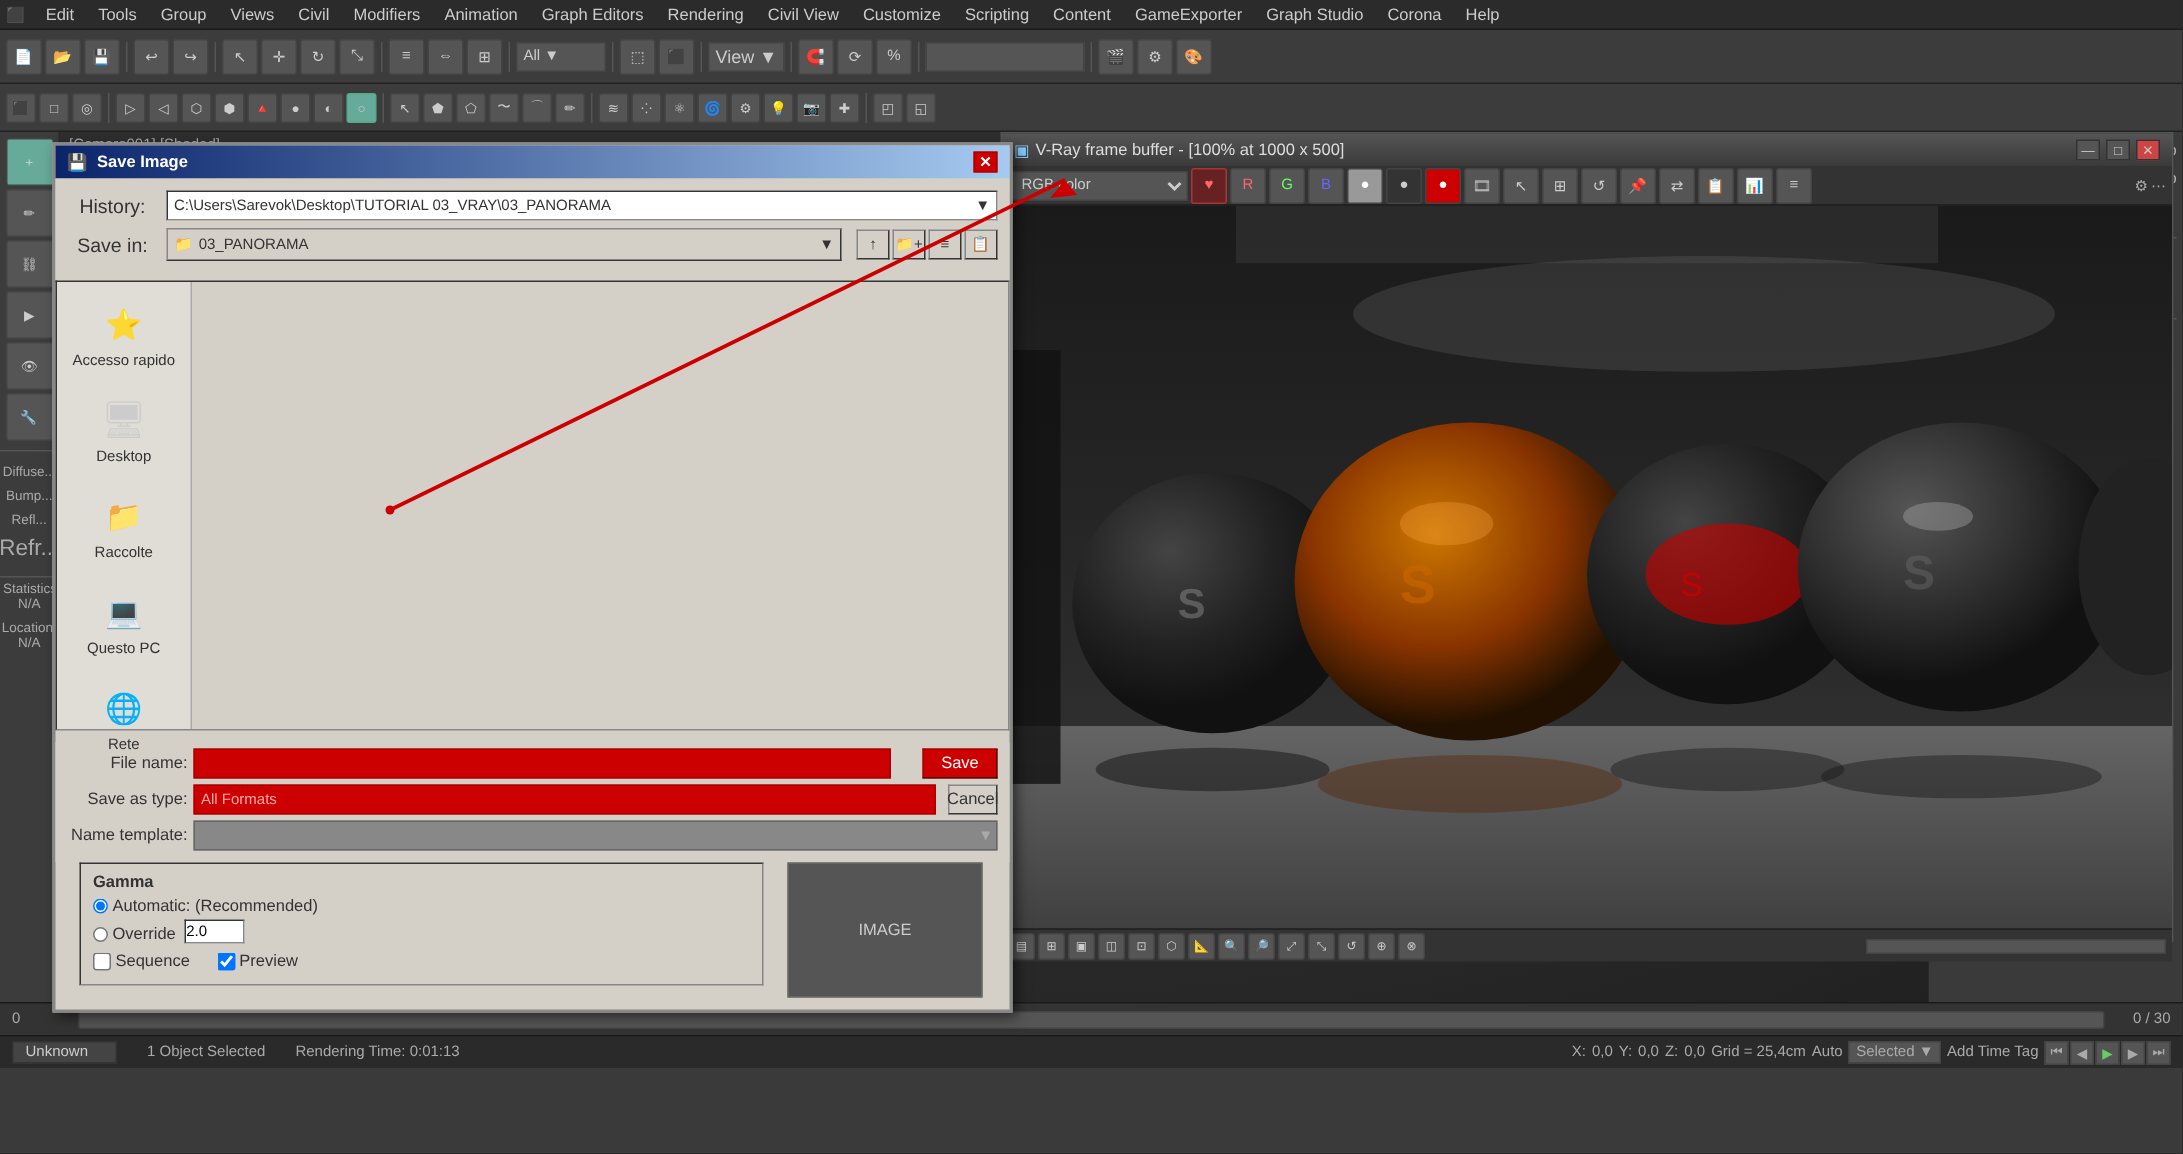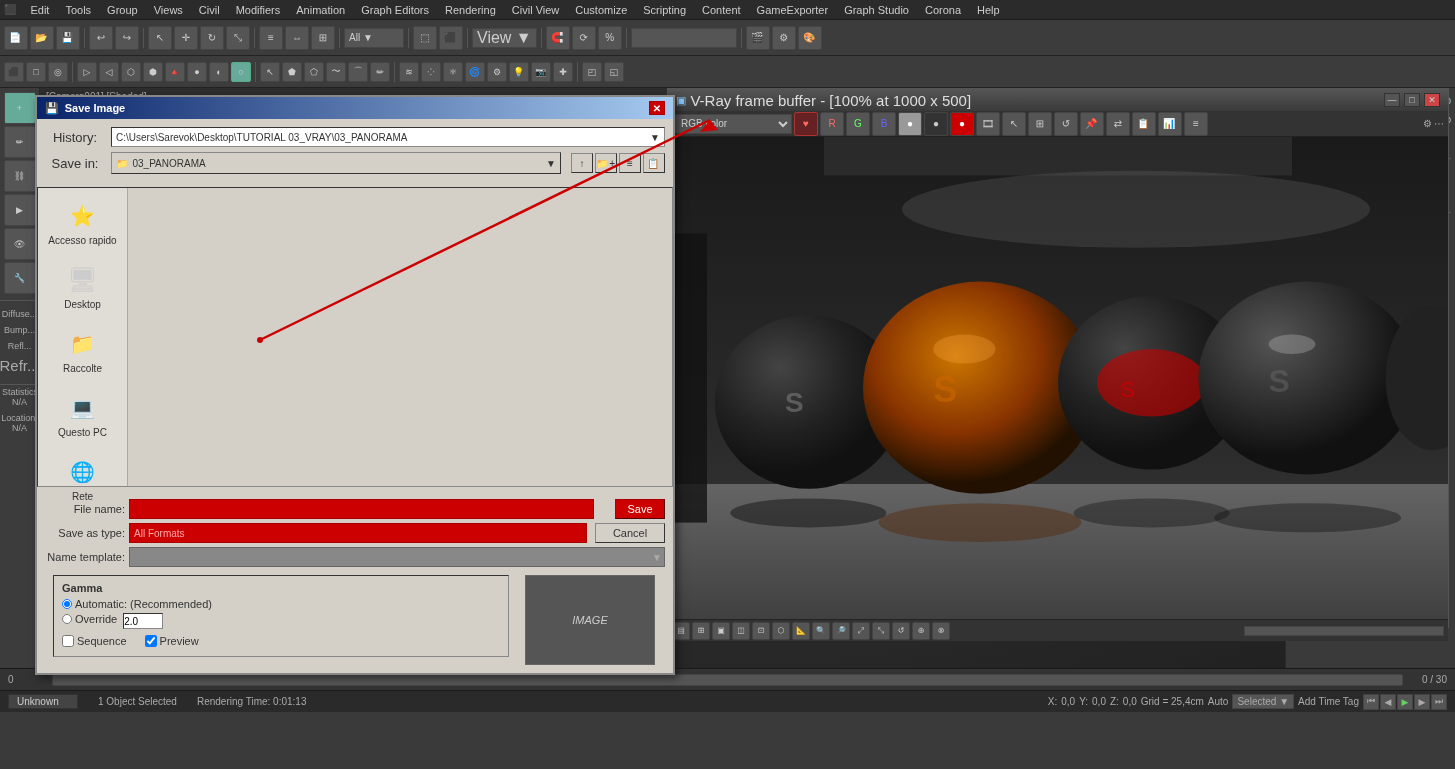--- a/index.html
+++ b/index.html
@@ -163,21 +163,21 @@
     }
     .vray-titlebar {
       background: linear-gradient(to bottom, #555, #3a3a3a);
       height: 22px;
       display: flex;
       align-items: center;
       padding: 0 8px;
       justify-content: space-between;
     }
     .vray-title-text {
-      font-size: 15px;
+      font-size: 11px;
       color: #ddd;
     }
     .vray-win-controls {
       display: flex;
       gap: 4px;
     }
     .win-btn {
       width: 16px; height: 14px;
       background: #555;
       border: 1px solid #333;
@@ -383,21 +383,21 @@
     .dlg-save-btn {
       width: 50px; height: 20px;
       background: #cc0000;
       border: 1px outset #aa0000;
       color: white;
       font-size: 11px;
       display: flex; align-items: center; justify-content: center;
       cursor: pointer;
     }
     .dlg-cancel-btn {
-      width: 70px; height: 20px;
+      width: 33px; height: 20px;
       background: #d4d0c8;
       border: 1px outset #888;
       color: #333;
       font-size: 11px;
       display: flex; align-items: center; justify-content: center;
       cursor: pointer;
     }
 
     
     .gamma-section {
@@ -407,21 +407,21 @@
       margin: 0 8px 8px;
     }
     .gamma-title {
       font-size: 11px;
       color: #333;
       font-weight: bold;
       margin-bottom: 4px;
     }
     .gamma-row {
       display: flex;
-      align-items: flex-start;
+      align-items: flex-end;
       gap: 6px;
       margin-bottom: 3px;
     }
     .gamma-radio {
       display: flex;
       align-items: center;
       gap: 3px;
       font-size: 11px;
       color: #333;
     }
@@ -449,21 +449,20 @@
       display: flex;
       gap: 8px;
       padding: 0 8px 8px;
       align-items: flex-start;
     }
     .options-left {
       flex: 1;
     }
     .options-right {
       width: 140px;
-      font-style: italic;
     }
 
     
     .scene-3d {
       width: 100%;
       height: 100%;
       background: radial-gradient(ellipse at center, #2a2a2a 0%, #111 100%);
       position: relative;
       overflow: hidden;
     }
@@ -526,21 +525,21 @@
   <div class="tb-separator"></div>
   <div class="tb-btn">≡</div>
   <div class="tb-btn">⇔</div>
   <div class="tb-btn">⊞</div>
   <div class="tb-separator"></div>
   <div style="background:#555;border:1px solid #444;height:20px;padding:0 4px;display:flex;align-items:center;font-size:10px;color:#ccc;min-width:60px;">All ▼</div>
   <div class="tb-separator"></div>
   <div class="tb-btn">⬚</div>
   <div class="tb-btn">⬛</div>
   <div class="tb-separator"></div>
-  <div style="background:#555;border:1px solid #444;height:20px;padding:0 4px;display:flex;align-items:center;font-size:16px;color:#ccc;min-width:50px;">View ▼</div>
+  <div style="background:#555;border:1px solid #444;height:20px;padding:0 4px;display:flex;align-items:center;font-size:12px;color:#ccc;min-width:50px;">View ▼</div>
   <div class="tb-separator"></div>
   <div class="tb-btn">🧲</div>
   <div class="tb-btn">⟳</div>
   <div class="tb-btn">%</div>
   <div class="tb-separator"></div>
   <div style="background:#555;border:1px solid #444;height:20px;padding:0 100px 0 4px;display:flex;align-items:center;font-size:10px;color:#ccc;"></div>
   <div class="tb-separator"></div>
   <div class="tb-btn">🎬</div>
   <div class="tb-btn">⚙</div>
   <div class="tb-btn">🎨</div>

